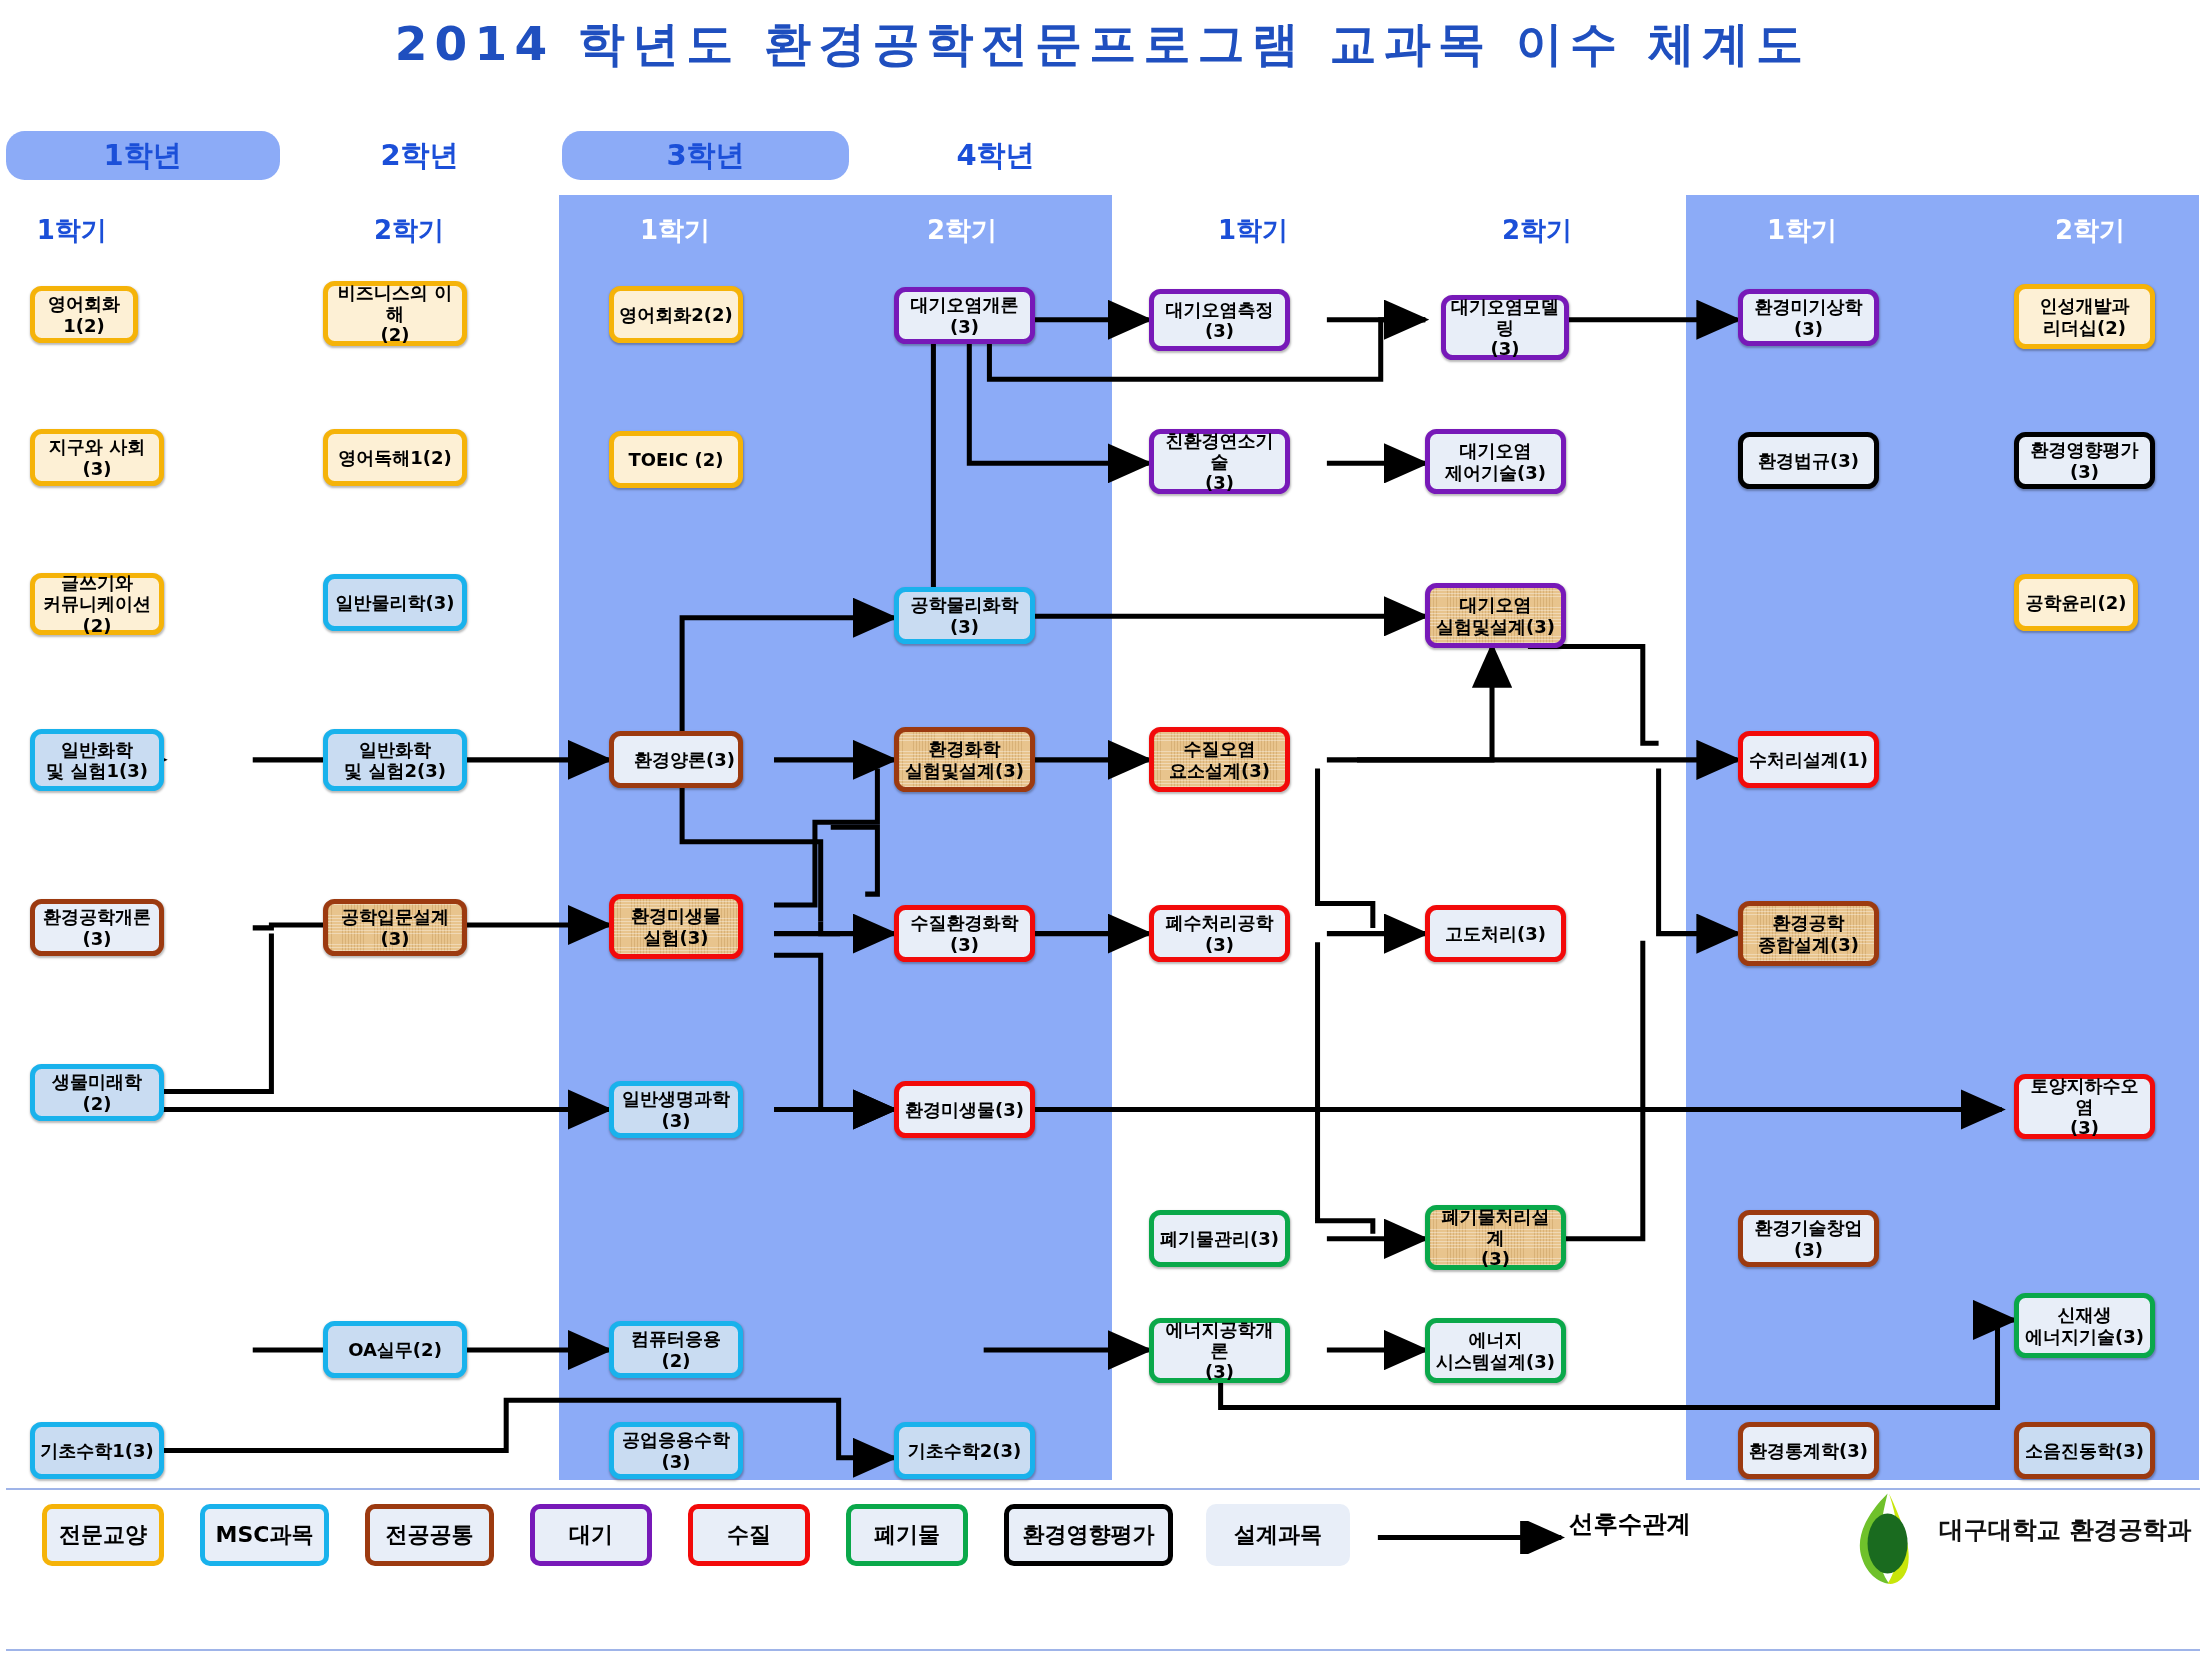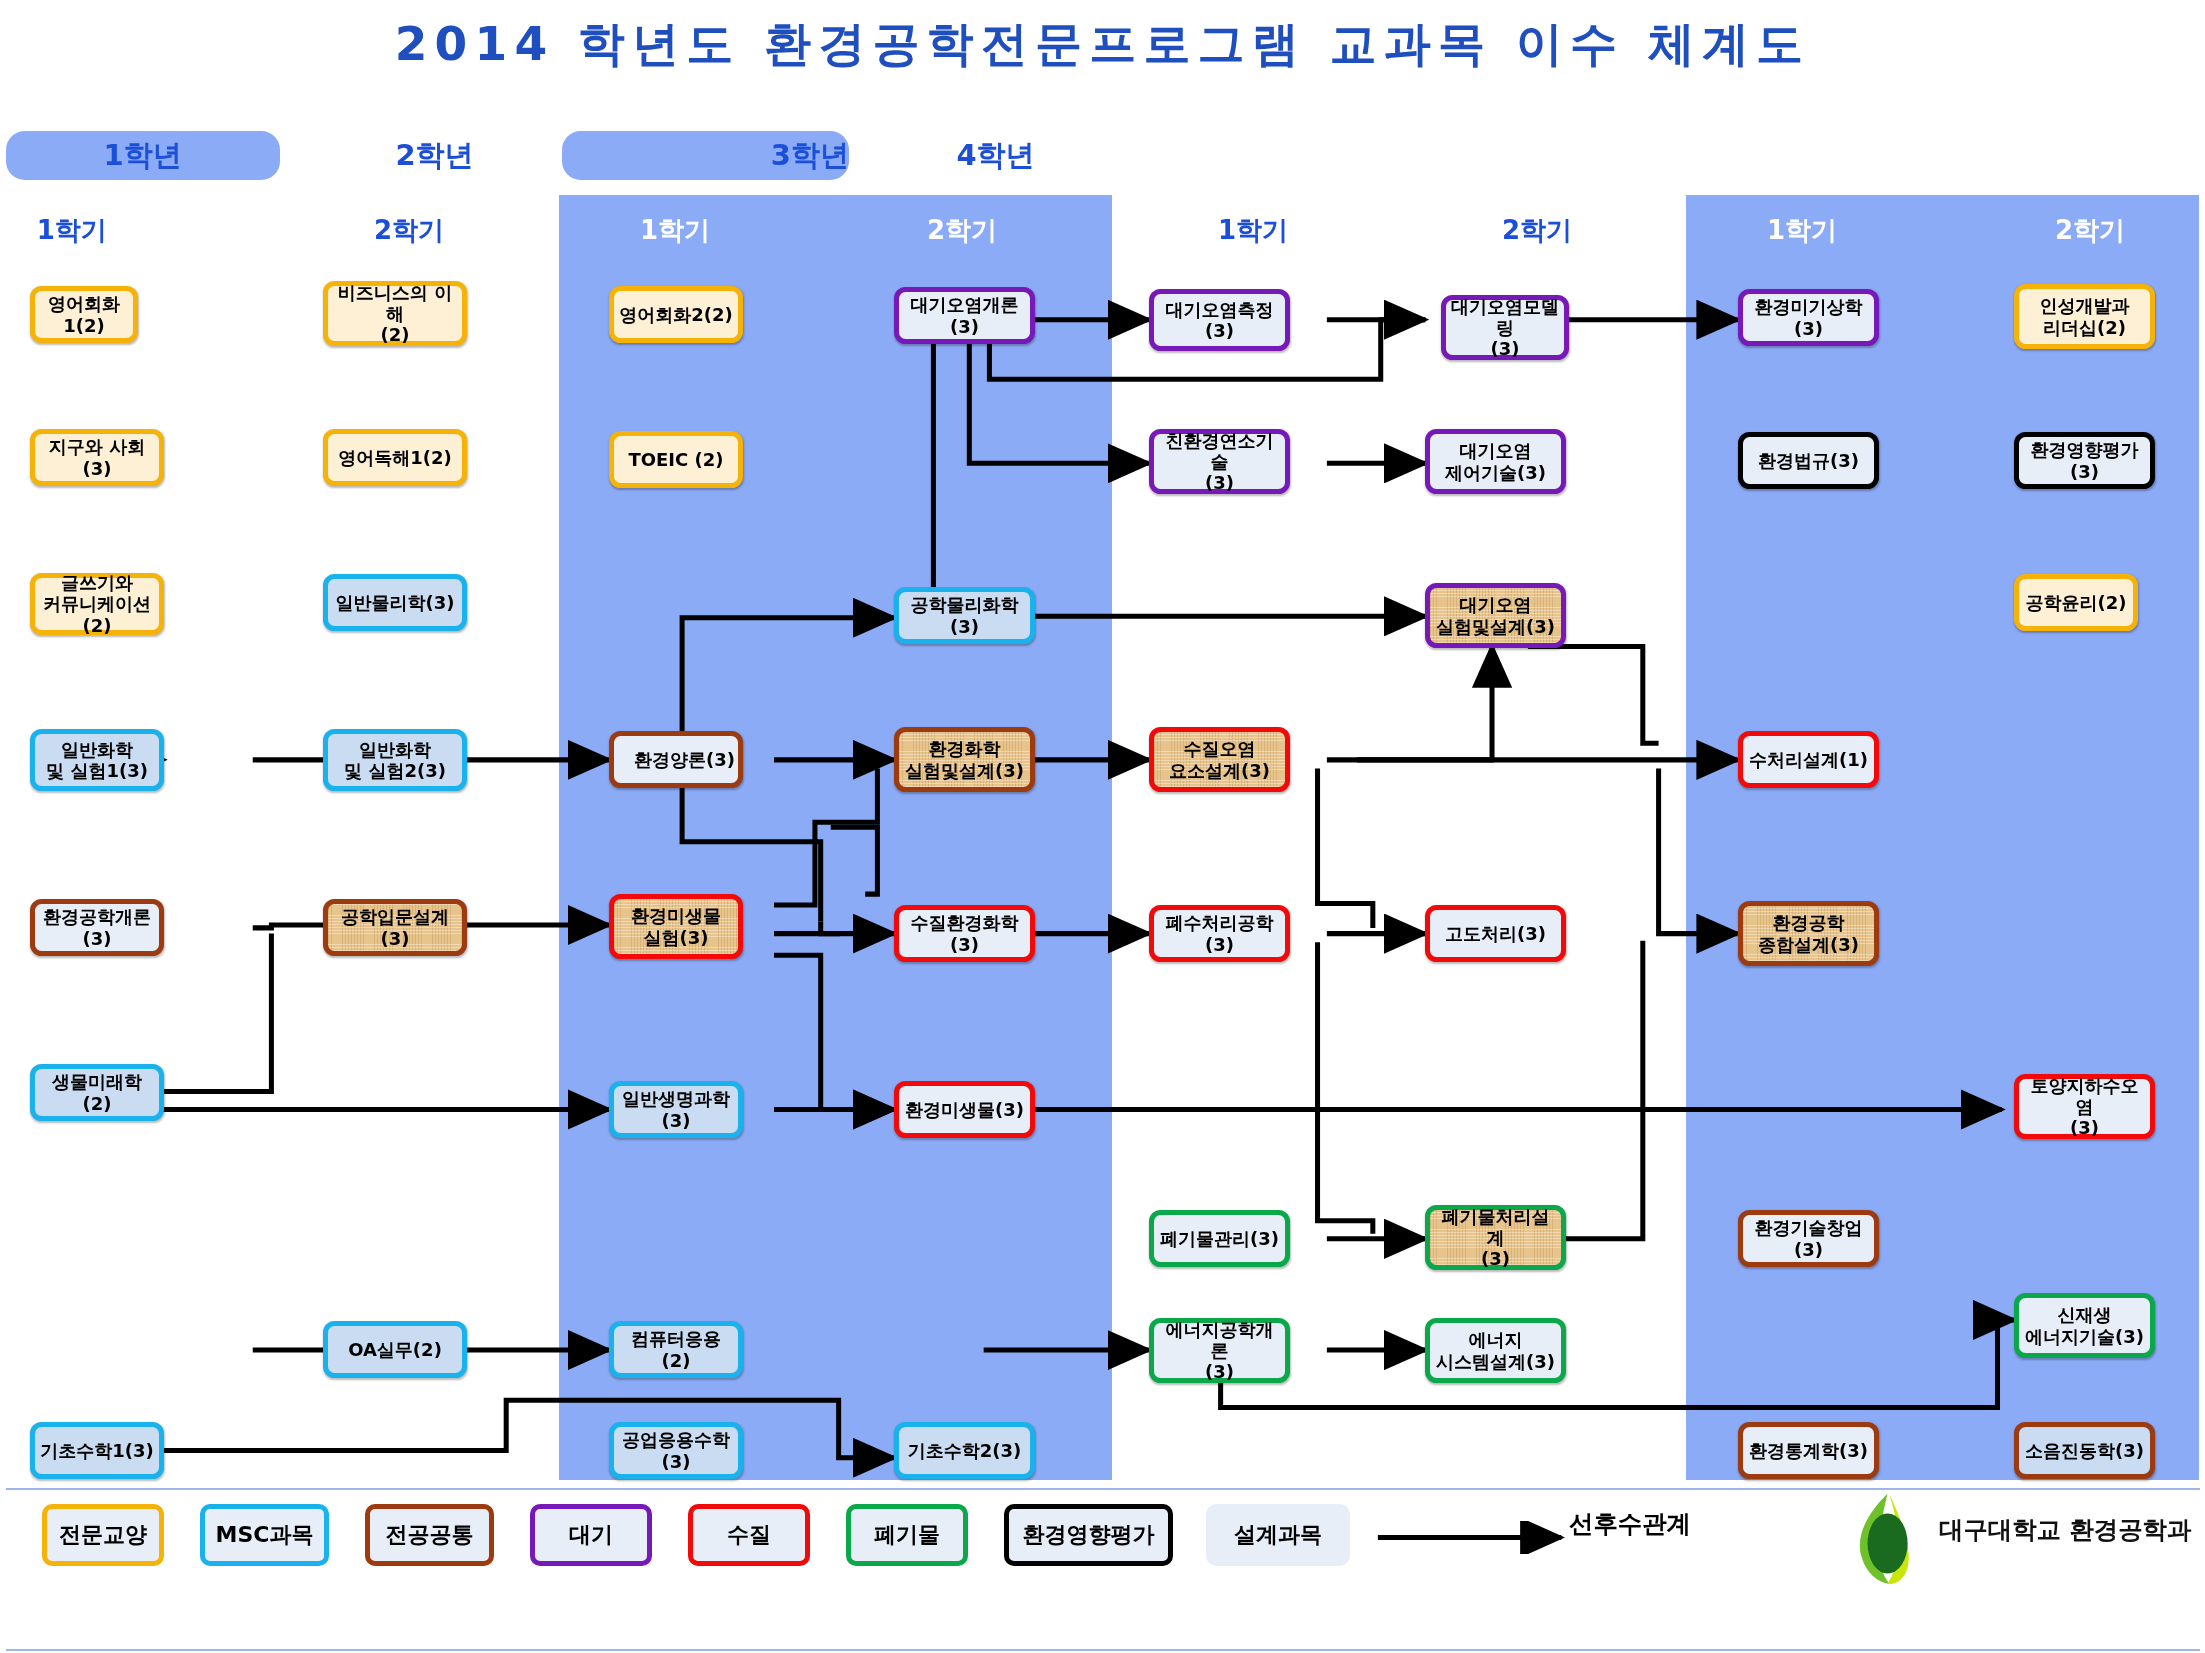--- a/index.html
+++ b/index.html
@@ -98,24 +98,24 @@
 <div id="stage">
 
   <div id="title">2014 학년도 환경공학전문프로그램 교과목 이수 체계도</div>
 
   <div class="yearband" style="left:559px;width:553px;"></div>
   <div class="yearband" style="left:1686px;width:513px;"></div>
 
   <div class="yearpill filled" style="left:5.7px;width:274px;">
     <span>1학년</span>
     </div>
-  <div class="yearpill plain" style="left:281px;width:277px;margin-left:15px;">
+  <div class="yearpill plain" style="left:281px;width:277px;">
     <span>2학년</span>
     </div>
-  <div class="yearpill filled" style="left:562px;width:287px;justify-content:flex-end;">
+  <div class="yearpill filled" style="left:562px;width:287px;">
     <span>3학년</span>
     </div>
   <div class="yearpill plain" style="left:852px;width:287px;">
     <span>4학년</span>
     </div>
 
   <div class="semlabel onwhite" style="left:-7.2px;">1학기</div>
   <div class="semlabel onwhite" style="left:330px;">2학기</div>
   <div class="semlabel onblue" style="left:596px;">1학기</div>
   <div class="semlabel onblue" style="left:883px;">2학기</div>

